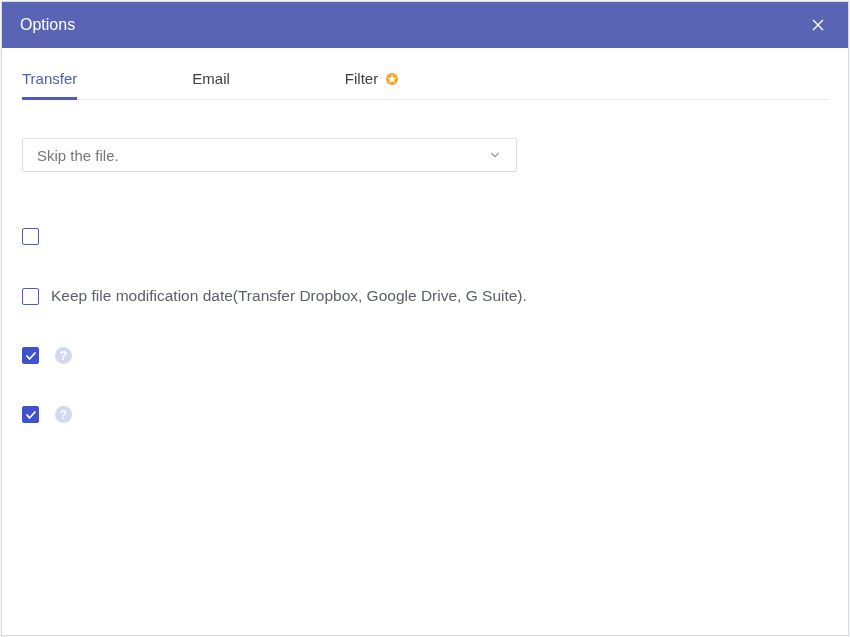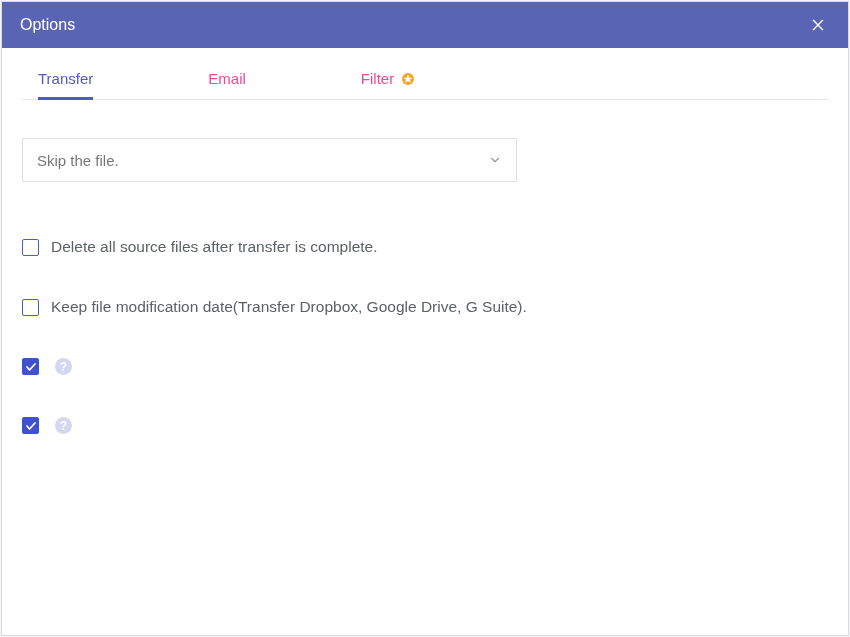--- a/index.html
+++ b/index.html
@@ -52,28 +52,28 @@
     }
     .tabs {
       display: flex;
       border-bottom: 1px solid #e5e5ee;
       gap: 0;
     }
     .tab {
       padding: 10px 0 12px 0;
       margin-right: 115px;
       font-size: 15px;
-      color: #ec4899;
+      color: #404040;
       cursor: pointer;
       position: relative;
       display: flex;
       align-items: center;
       gap: 6px;
     }
-    .tab:first-child { margin-left: 16px; }
+    .tab:first-child { margin-left: 0; }
     .tab.active {
       color: #4e5bbf;
     }
     .tab.active::after {
       content: "";
       position: absolute;
       left: 0; right: 0; bottom: -1px;
       height: 3px;
       background: #4e5bbf;
     }
@@ -85,21 +85,21 @@
     .content {
       padding-top: 38px;
     }
     .prompt {
       font-size: 15.5px;
       color: #666b73;
       margin-bottom: 16px;
     }
     .select-wrap {
       width: 495px;
-      height: 44px;
+      height: 34px;
       border: 1px solid #dcdce5;
       border-radius: 2px;
       display: flex;
       align-items: center;
       justify-content: space-between;
       padding: 0 14px;
       color: #777;
       font-size: 15px;
       cursor: pointer;
       background: #fff;
@@ -206,21 +206,20 @@
         <span>Skip the file.</span>
         <svg class="chevron" viewBox="0 0 24 24" fill="none" stroke="currentColor" stroke-width="2" stroke-linecap="round" stroke-linejoin="round">
           <polyline points="6 9 12 15 18 9"></polyline>
         </svg>
       </div>
 
       <div class="options-list">
 
         <div class="check-row">
           <span class="cbox"></span>
-          <span class="check-label">Delete all source files after transfer is complete.</span>
         </div>
 
         <div class="check-row">
           <span class="cbox"></span>
           <span class="check-label">Keep file modification date(Transfer Dropbox, Google Drive, G Suite).</span>
         </div>
 
         <div class="check-row">
           <span class="cbox checked">
             <svg viewBox="0 0 24 24" fill="none" stroke="currentColor" stroke-width="3.5" stroke-linecap="round" stroke-linejoin="round">

